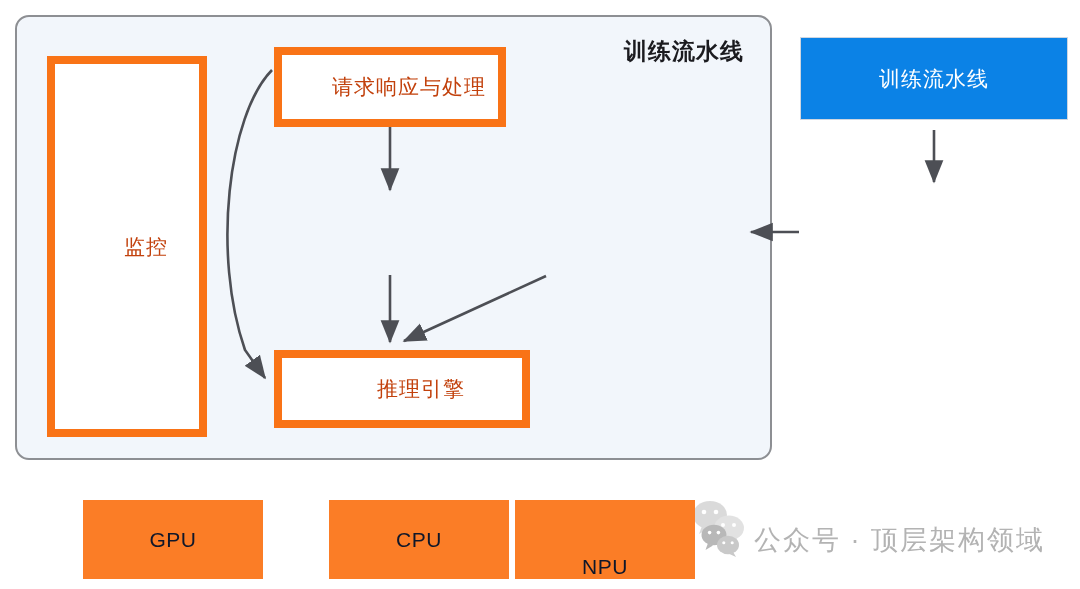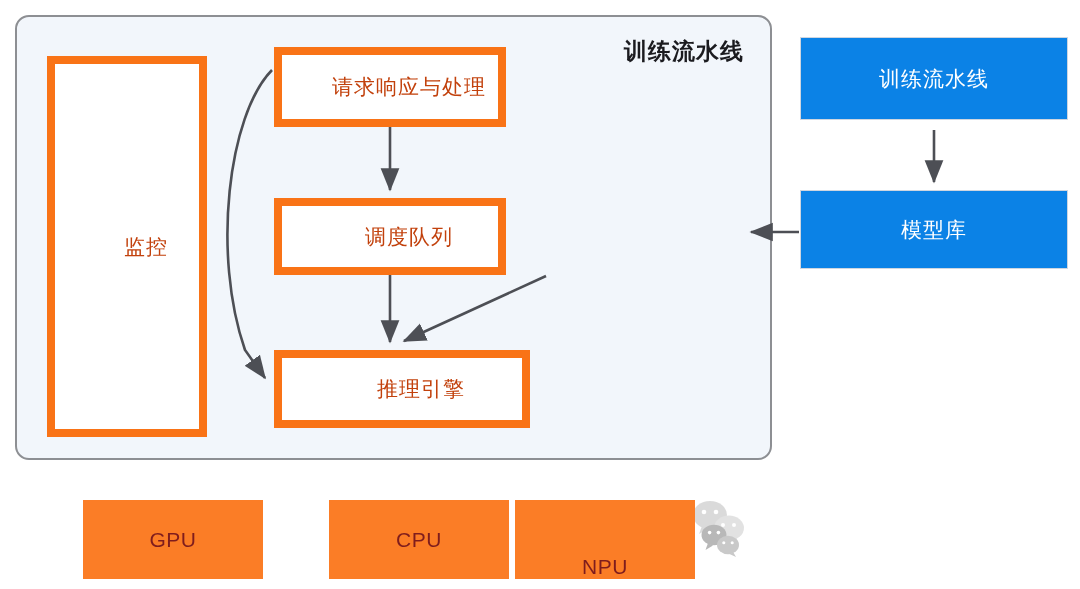--- a/index.html
+++ b/index.html
@@ -72,21 +72,21 @@
   .node-blue {
     background: #0b82e6;
     border: 1px solid #cfd6e0;
     color: #ffffff;
     font-size: 21px;
     letter-spacing: 1px;
     z-index: 4;
   }
   .node-orange {
     background: #fb7d26;
-    color: #7f1d1d;
+    color: #0f172a;
     font-size: 21px;
     letter-spacing: 0.5px;
     z-index: 4;
   }
   #node-monitor   { left: 47px;  top: 56px;  width: 160px; height: 381px; }
   #node-request   { left: 274px; top: 47px;  width: 232px; height: 80px;  }
   #node-queue     { left: 274px; top: 198px; width: 232px; height: 77px;  }
   #node-engine    { left: 274px; top: 350px; width: 256px; height: 78px;  }
   #node-modelmgmt { left: 542px; top: 198px; width: 199px; height: 77px;  }
   #node-pipeline  { left: 800px; top: 37px;  width: 268px; height: 83px;  }
@@ -168,36 +168,30 @@
   </svg>
 
   <div class="node node-white" id="node-monitor">
     <span>监控</span>
   </div>
 
   <div class="node node-white" id="node-request">
     <span>请求响应与处理</span>
   </div>
 
-  <div class="node node-white" id="node-queue">
-    <span>调度队列</span>
-  </div>
 
   <div class="node node-white" id="node-engine">
     <span>推理引擎</span>
   </div>
 
 
   <div class="node node-blue" id="node-pipeline">
     <span>训练流水线</span>
   </div>
 
-  <div class="node node-blue" id="node-modelrepo">
-    <span>模型库</span>
-  </div>
 
   <div class="node node-orange" id="node-gpu">
     <span>GPU</span>
   </div>
 
   <div class="node node-orange" id="node-cpu">
     <span>CPU</span>
   </div>
 
   <div class="node node-orange" id="node-npu">
@@ -208,15 +202,16 @@
     <svg class="wm-icon" viewBox="0 0 40 34" xmlns="http://www.w3.org/2000/svg">
       <ellipse cx="14" cy="12" rx="12.5" ry="10.3" fill="#b8b8b8"></ellipse>
       <path d="M8,20 L5.5,27 L13,22.6 z" fill="#b8b8b8"></path>
       <ellipse cx="28" cy="22" rx="11" ry="9.2" fill="#c9c9c9"></ellipse>
       <path d="M33.5,29.5 L36,34 L29.5,31 z" fill="#c9c9c9"></path>
       <circle cx="9.6" cy="9.6" r="1.8" fill="#ffffff"></circle>
       <circle cx="18.4" cy="9.6" r="1.8" fill="#ffffff"></circle>
       <circle cx="23.8" cy="19.8" r="1.55" fill="#ffffff"></circle>
       <circle cx="32.2" cy="19.8" r="1.55" fill="#ffffff"></circle>
     </svg>
+    <span class="wm-text">公众号 · 顶层架构领域</span>
   </div>
 
 </div>
 
 </body></html>

